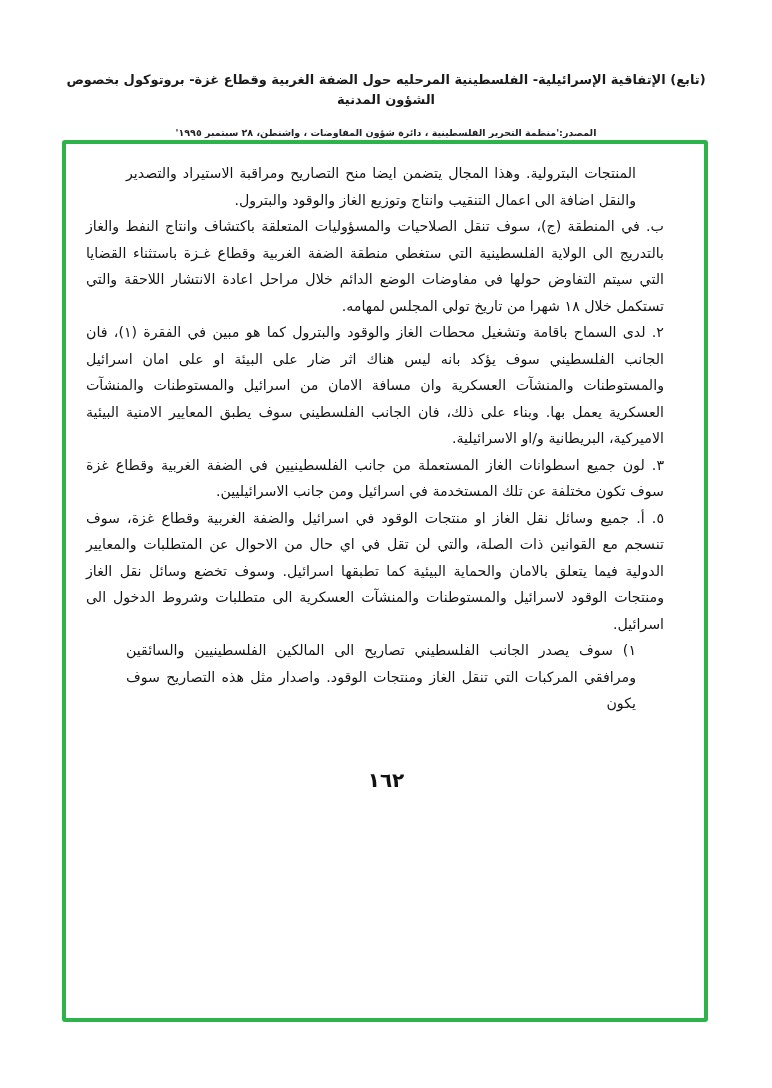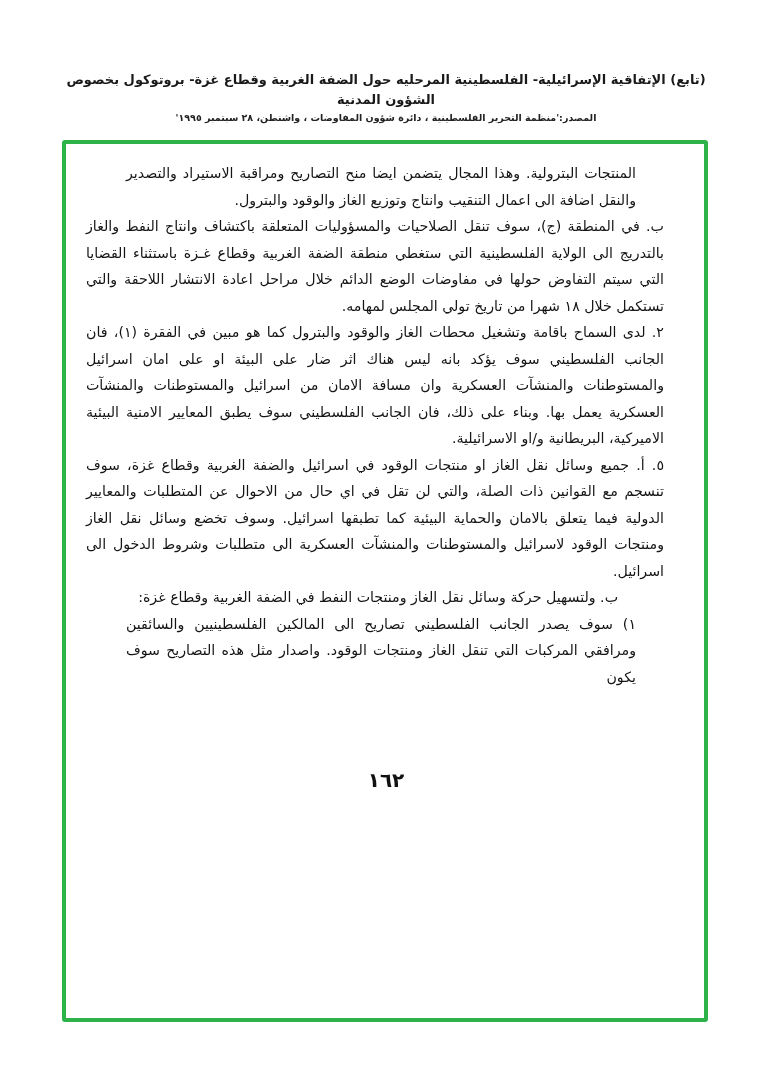--- a/index.html
+++ b/index.html
@@ -27,21 +27,21 @@
   }
   .doc-header .title-line {
     font-size: 13px;
     font-weight: bold;
     line-height: 1.5;
     letter-spacing: 0px;
   }
   .doc-header .source-line {
     font-size: 9.5px;
     font-weight: bold;
-    margin-top: 3px;
+    margin-top: 18px;
     color: #222;
   }
   .green-frame {
     position: absolute;
     left: 62px;
     top: 140px;
     width: 646px;
     height: 882px;
     border: 4px solid #2db34a;
     border-radius: 3px;
@@ -85,20 +85,20 @@
     <div class="source-line">المصدر:'منظمة التحرير الفلسطينية ، دائرة شؤون المفاوضات ، واشنطن، ٢٨ سبتمبر ١٩٩٥'</div>
   </div>
 
   <div class="green-frame"></div>
 
   <div class="doc-body">
 
   <div class="para indent-1"><span>المنتجات البترولية. وهذا المجال يتضمن ايضا منح التصاريح ومراقبة الاستيراد والتصدير والنقل اضافة الى اعمال التنقيب وانتاج وتوزيع الغاز والوقود والبترول.</span></div>
       <div class="para indent-0"><span class="label">ب. </span><span>في المنطقة (ج)، سوف تنقل الصلاحيات والمسؤوليات المتعلقة باكتشاف وانتاج النفط والغاز بالتدريج الى الولاية الفلسطينية التي ستغطي منطقة الضفة الغربية وقطاع غـزة باستثناء القضايا التي سيتم التفاوض حولها في مفاوضات الوضع الدائم خلال مراحل اعادة الانتشار اللاحقة والتي تستكمل خلال ١٨ شهرا من تاريخ تولي المجلس لمهامه.</span></div>
       <div class="para indent-0"><span class="label">٢. </span><span>لدى السماح باقامة وتشغيل محطات الغاز والوقود والبترول كما هو مبين في الفقرة (١)، فان الجانب الفلسطيني سوف يؤكد بانه ليس هناك اثر ضار على البيئة او على امان اسرائيل والمستوطنات والمنشآت العسكرية وان مسافة الامان من اسرائيل والمستوطنات والمنشآت العسكرية يعمل بها. وبناء على ذلك، فان الجانب الفلسطيني سوف يطبق المعايير الامنية البيئية الاميركية، البريطانية و/او الاسرائيلية.</span></div>
+      <div class="para indent-0"><span class="label">٣. </span><span>لون جميع اسطوانات الغاز المستعملة من جانب الفلسطينيين في الضفة الغربية وقطاع غزة سوف تكون مختلفة عن تلك المستخدمة في اسرائيل ومن جانب الاسرائيليين.</span></div>
       <div class="para indent-0"><span class="label">٥. أ. </span><span>جميع وسائل نقل الغاز او منتجات الوقود في اسرائيل والضفة الغربية وقطاع غزة، سوف تنسجم مع القوانين ذات الصلة، والتي لن تقل في اي حال من الاحوال عن المتطلبات والمعايير الدولية فيما يتعلق بالامان والحماية البيئية كما تطبقها اسرائيل. وسوف تخضع وسائل نقل الغاز ومنتجات الوقود لاسرائيل والمستوطنات والمنشآت العسكرية الى متطلبات وشروط الدخول الى اسرائيل.</span></div>
-      <div class="para indent-2"><span class="label">ب. </span><span>ولتسهيل حركة وسائل نقل الغاز ومنتجات النفط في الضفة الغربية وقطاع غزة:</span></div>
       <div class="para indent-1"><span class="label">١) </span><span>سوف يصدر الجانب الفلسطيني تصاريح الى المالكين الفلسطينيين والسائقين ومرافقي المركبات التي تنقل الغاز ومنتجات الوقود. واصدار مثل هذه التصاريح سوف يكون</span></div>
     </div>
 
   <div class="page-number">١٦٢</div>
 
 </div>
 
 </body></html>

